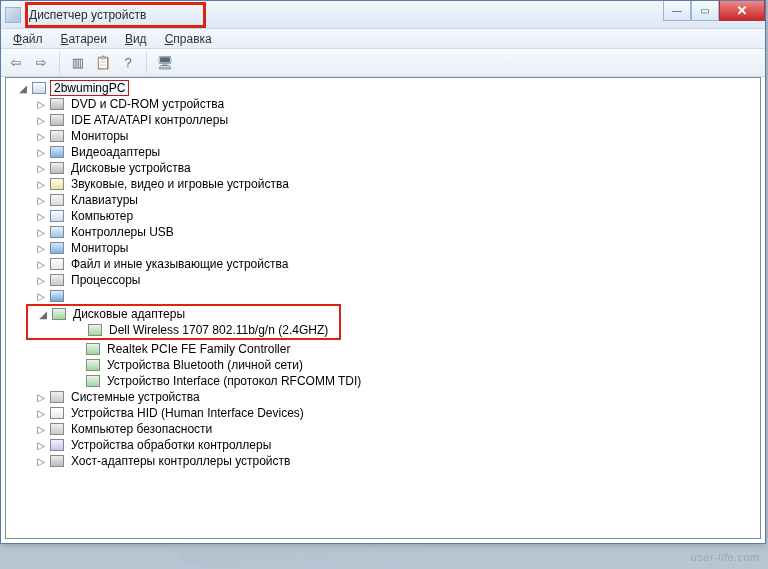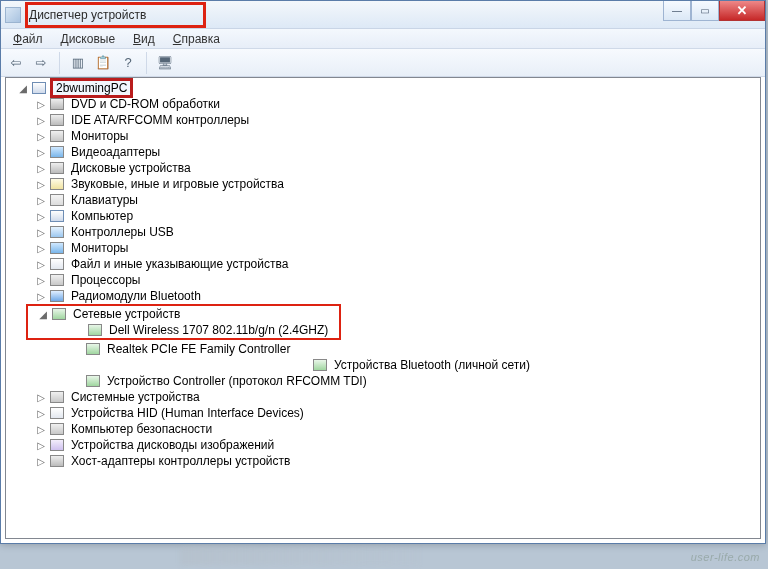--- a/index.html
+++ b/index.html
@@ -163,21 +163,21 @@
   .icon-box.cpu { background: linear-gradient(#f0f0f0,#c8c8c8);}
   .icon-box.pc { background: linear-gradient(#fefefe,#cfdaeb); border-color:#6e8db4;}
   .icon-box.net { background: linear-gradient(#e8f6e8,#a0d6a0);}
   .icon-box.usb { background: linear-gradient(#e6f3ff,#9cc7ef);}
   .icon-box.bt { background: linear-gradient(#dfeeff,#6fa8e6);}
   .icon-box.kb { background: linear-gradient(#f4f4f4,#dcdcdc);}
   .icon-box.hid { background: linear-gradient(#fff,#e2e7ef);}
   .icon-box.img { background: linear-gradient(#f3eefc,#cfc1ef);}
   .node-label { padding: 1px 3px; }
   .root-label {
-    border: 3px solid #b91c1c;
+    border: 1px solid #b91c1c;
     background: #f2f7fd;
     padding: 0px 3px;
   }
   .red-frame {
     border: 2px solid #d21;
     padding-right: 8px;
   }
   .watermark {
     position:absolute; right:8px; bottom:6px;
     color:#9aa; font-size:11px; font-style:italic;
@@ -209,21 +209,21 @@
           <span>▭</span>
         </div>
       <div class="win-btn close">
           <span>✕</span>
         </div>
     </div>
   </div>
 
   <div class="menubar">
     <span>Файл</span>
-    <span>Дисковые</span>
+    <span>Батареи</span>
     <span>Вид</span>
     <span>Справка</span>
   </div>
 
   <div class="toolbar">
     <div class="tbtn">
         <span>⇦</span>
       </div>
     <div class="tbtn">
         <span>⇨</span>
@@ -255,28 +255,28 @@
           </span>
         <span class="node-label root-label">2bwumingPC</span>
       </div>
 
       <div id="nodes-before">
           <div class="node" style="margin-left: 26px;">
             <span class="expander">▷</span>
             <span class="node-icon">
               <span class="icon-box disk"></span>
             </span>
-            <span class="node-label">DVD и CD-ROM обработки</span>
+            <span class="node-label">DVD и CD-ROM устройства</span>
           </div>
           <div class="node" style="margin-left: 26px;">
             <span class="expander">▷</span>
             <span class="node-icon">
               <span class="icon-box disk"></span>
             </span>
-            <span class="node-label">IDE ATA/RFCOMM контроллеры</span>
+            <span class="node-label">IDE ATA/ATAPI контроллеры</span>
           </div>
           <div class="node" style="margin-left: 26px;">
             <span class="expander">▷</span>
             <span class="node-icon">
               <span class="icon-box cpu"></span>
             </span>
             <span class="node-label">Мониторы</span>
           </div>
           <div class="node" style="margin-left: 26px;">
             <span class="expander">▷</span>
@@ -290,21 +290,21 @@
             <span class="node-icon">
               <span class="icon-box disk"></span>
             </span>
             <span class="node-label">Дисковые устройства</span>
           </div>
           <div class="node" style="margin-left: 26px;">
             <span class="expander">▷</span>
             <span class="node-icon">
               <span class="icon-box sound"></span>
             </span>
-            <span class="node-label">Звуковые, иные и игровые устройства</span>
+            <span class="node-label">Звуковые, видео и игровые устройства</span>
           </div>
           <div class="node" style="margin-left: 26px;">
             <span class="expander">▷</span>
             <span class="node-icon">
               <span class="icon-box kb"></span>
             </span>
             <span class="node-label">Клавиатуры</span>
           </div>
           <div class="node" style="margin-left: 26px;">
             <span class="expander">▷</span>
@@ -339,32 +339,31 @@
             <span class="node-icon">
               <span class="icon-box cpu"></span>
             </span>
             <span class="node-label">Процессоры</span>
           </div>
           <div class="node" style="margin-left: 26px;">
             <span class="expander">▷</span>
             <span class="node-icon">
               <span class="icon-box bt"></span>
             </span>
-            <span class="node-label">Радиомодули Bluetooth</span>
           </div>
         </div>
 
       
       <div class="red-frame" style="display:inline-block; margin-left:18px;">
         <div class="node" style="margin-left:8px;">
           <span class="expander">◢</span>
           <span class="node-icon">
               <span class="icon-box net"></span>
             </span>
-          <span class="node-label">Сетевые устройств</span>
+          <span class="node-label">Дисковые адаптеры</span>
         </div>
         <div class="node" style="margin-left:26px;">
           <div class="node-indent">
               <div></div>
             </div>
           <span style="width:14px;"></span>
           <span class="node-icon">
               <span class="icon-box net"></span>
             </span>
           <span class="node-label">Dell Wireless 1707 802.11b/g/n (2.4GHZ)</span>
@@ -374,39 +373,39 @@
           <div class="node" style="margin-left: 44px;">
             <div class="node-indent">
               <div></div>
             </div>
             <span style="width:14px;"></span>
             <span class="node-icon">
               <span class="icon-box net"></span>
             </span>
             <span class="node-label">Realtek PCIe FE Family Controller</span>
           </div>
-          <div class="node" style="margin-left: 44px; justify-content: center;">
-            <div class="node-indent">
-              <div></div>
-            </div>
-            <span style="width:14px;"></span>
-            <span class="node-icon">
-              <span class="icon-box net"></span>
-            </span>
-            <span class="node-label">Устройства Bluetooth (личной сети)</span>
-          </div>
           <div class="node" style="margin-left: 44px;">
             <div class="node-indent">
               <div></div>
             </div>
             <span style="width:14px;"></span>
             <span class="node-icon">
               <span class="icon-box net"></span>
             </span>
-            <span class="node-label">Устройство Controller (протокол RFCOMM TDI)</span>
+            <span class="node-label">Устройства Bluetooth (личной сети)</span>
+          </div>
+          <div class="node" style="margin-left: 44px;">
+            <div class="node-indent">
+              <div></div>
+            </div>
+            <span style="width:14px;"></span>
+            <span class="node-icon">
+              <span class="icon-box net"></span>
+            </span>
+            <span class="node-label">Устройство Interface (протокол RFCOMM TDI)</span>
           </div>
         </div>
       <div id="nodes-after">
           <div class="node" style="margin-left: 26px;">
             <span class="expander">▷</span>
             <span class="node-icon">
               <span class="icon-box cpu"></span>
             </span>
             <span class="node-label">Системные устройства</span>
           </div>
@@ -422,21 +421,21 @@
             <span class="node-icon">
               <span class="icon-box cpu"></span>
             </span>
             <span class="node-label">Компьютер безопасности</span>
           </div>
           <div class="node" style="margin-left: 26px;">
             <span class="expander">▷</span>
             <span class="node-icon">
               <span class="icon-box img"></span>
             </span>
-            <span class="node-label">Устройства дисководы изображений</span>
+            <span class="node-label">Устройства обработки контроллеры</span>
           </div>
           <div class="node" style="margin-left: 26px;">
             <span class="expander">▷</span>
             <span class="node-icon">
               <span class="icon-box disk"></span>
             </span>
             <span class="node-label">Хост-адаптеры контроллеры устройств</span>
           </div>
         </div>
     </div>

